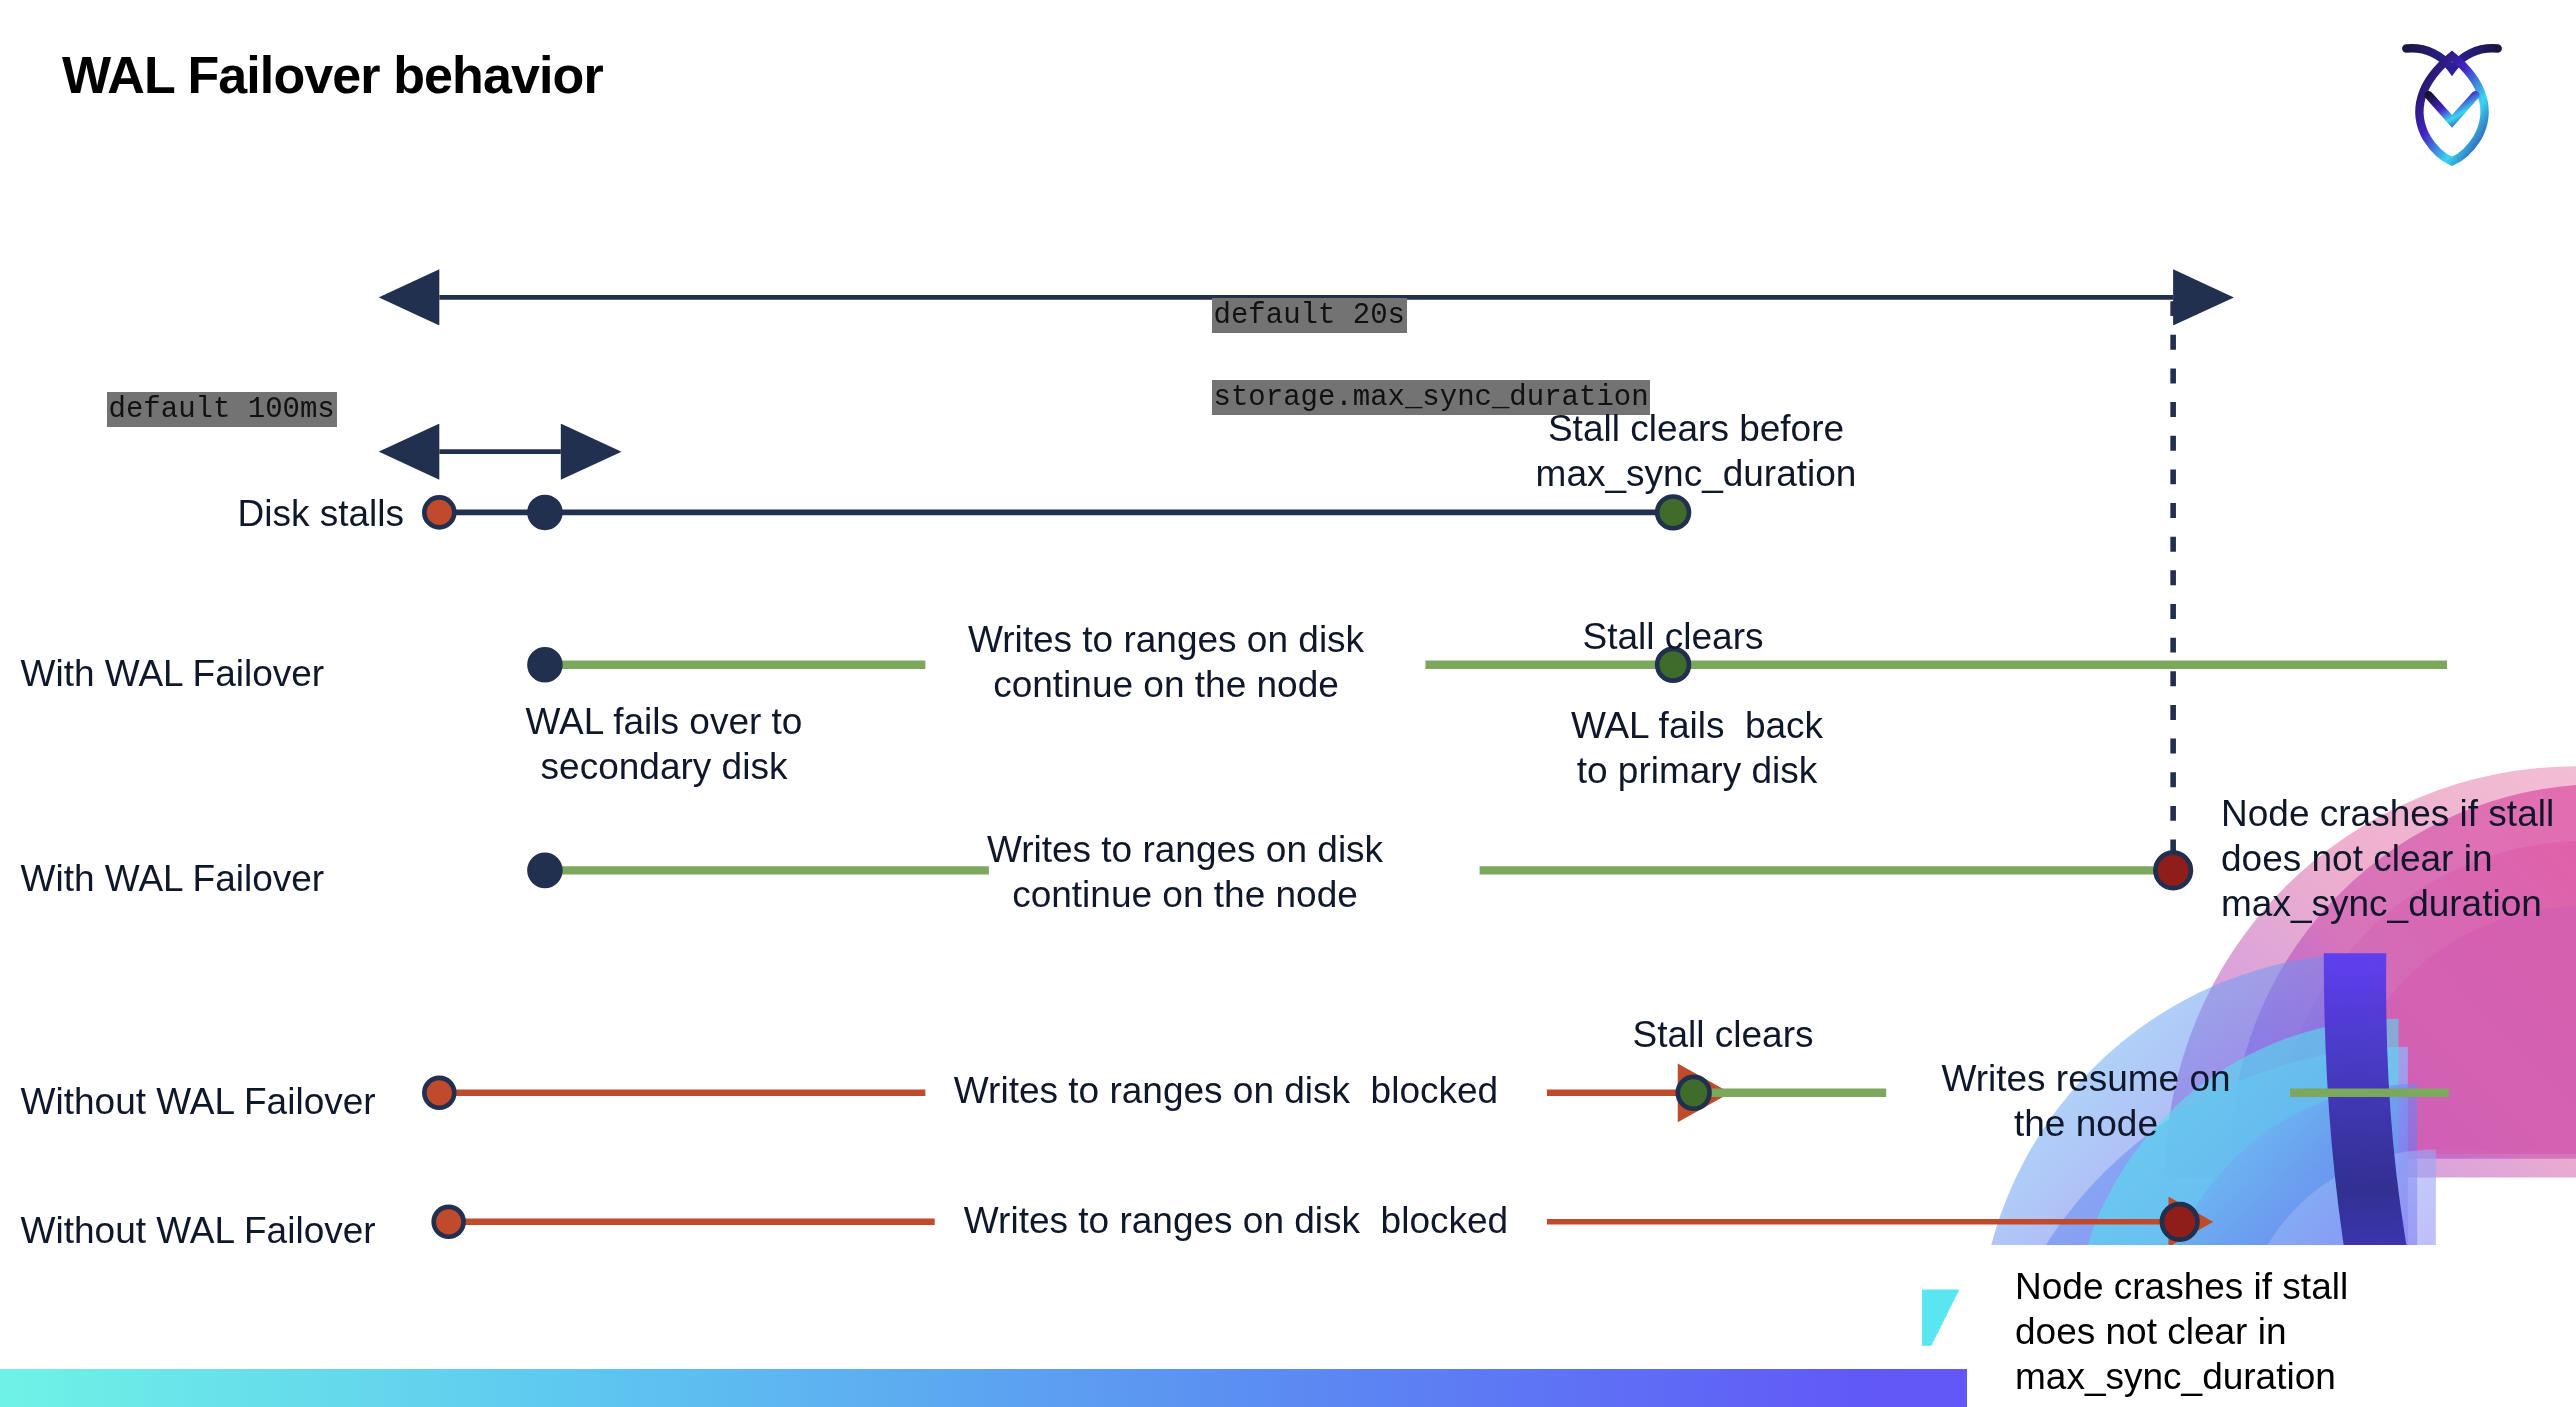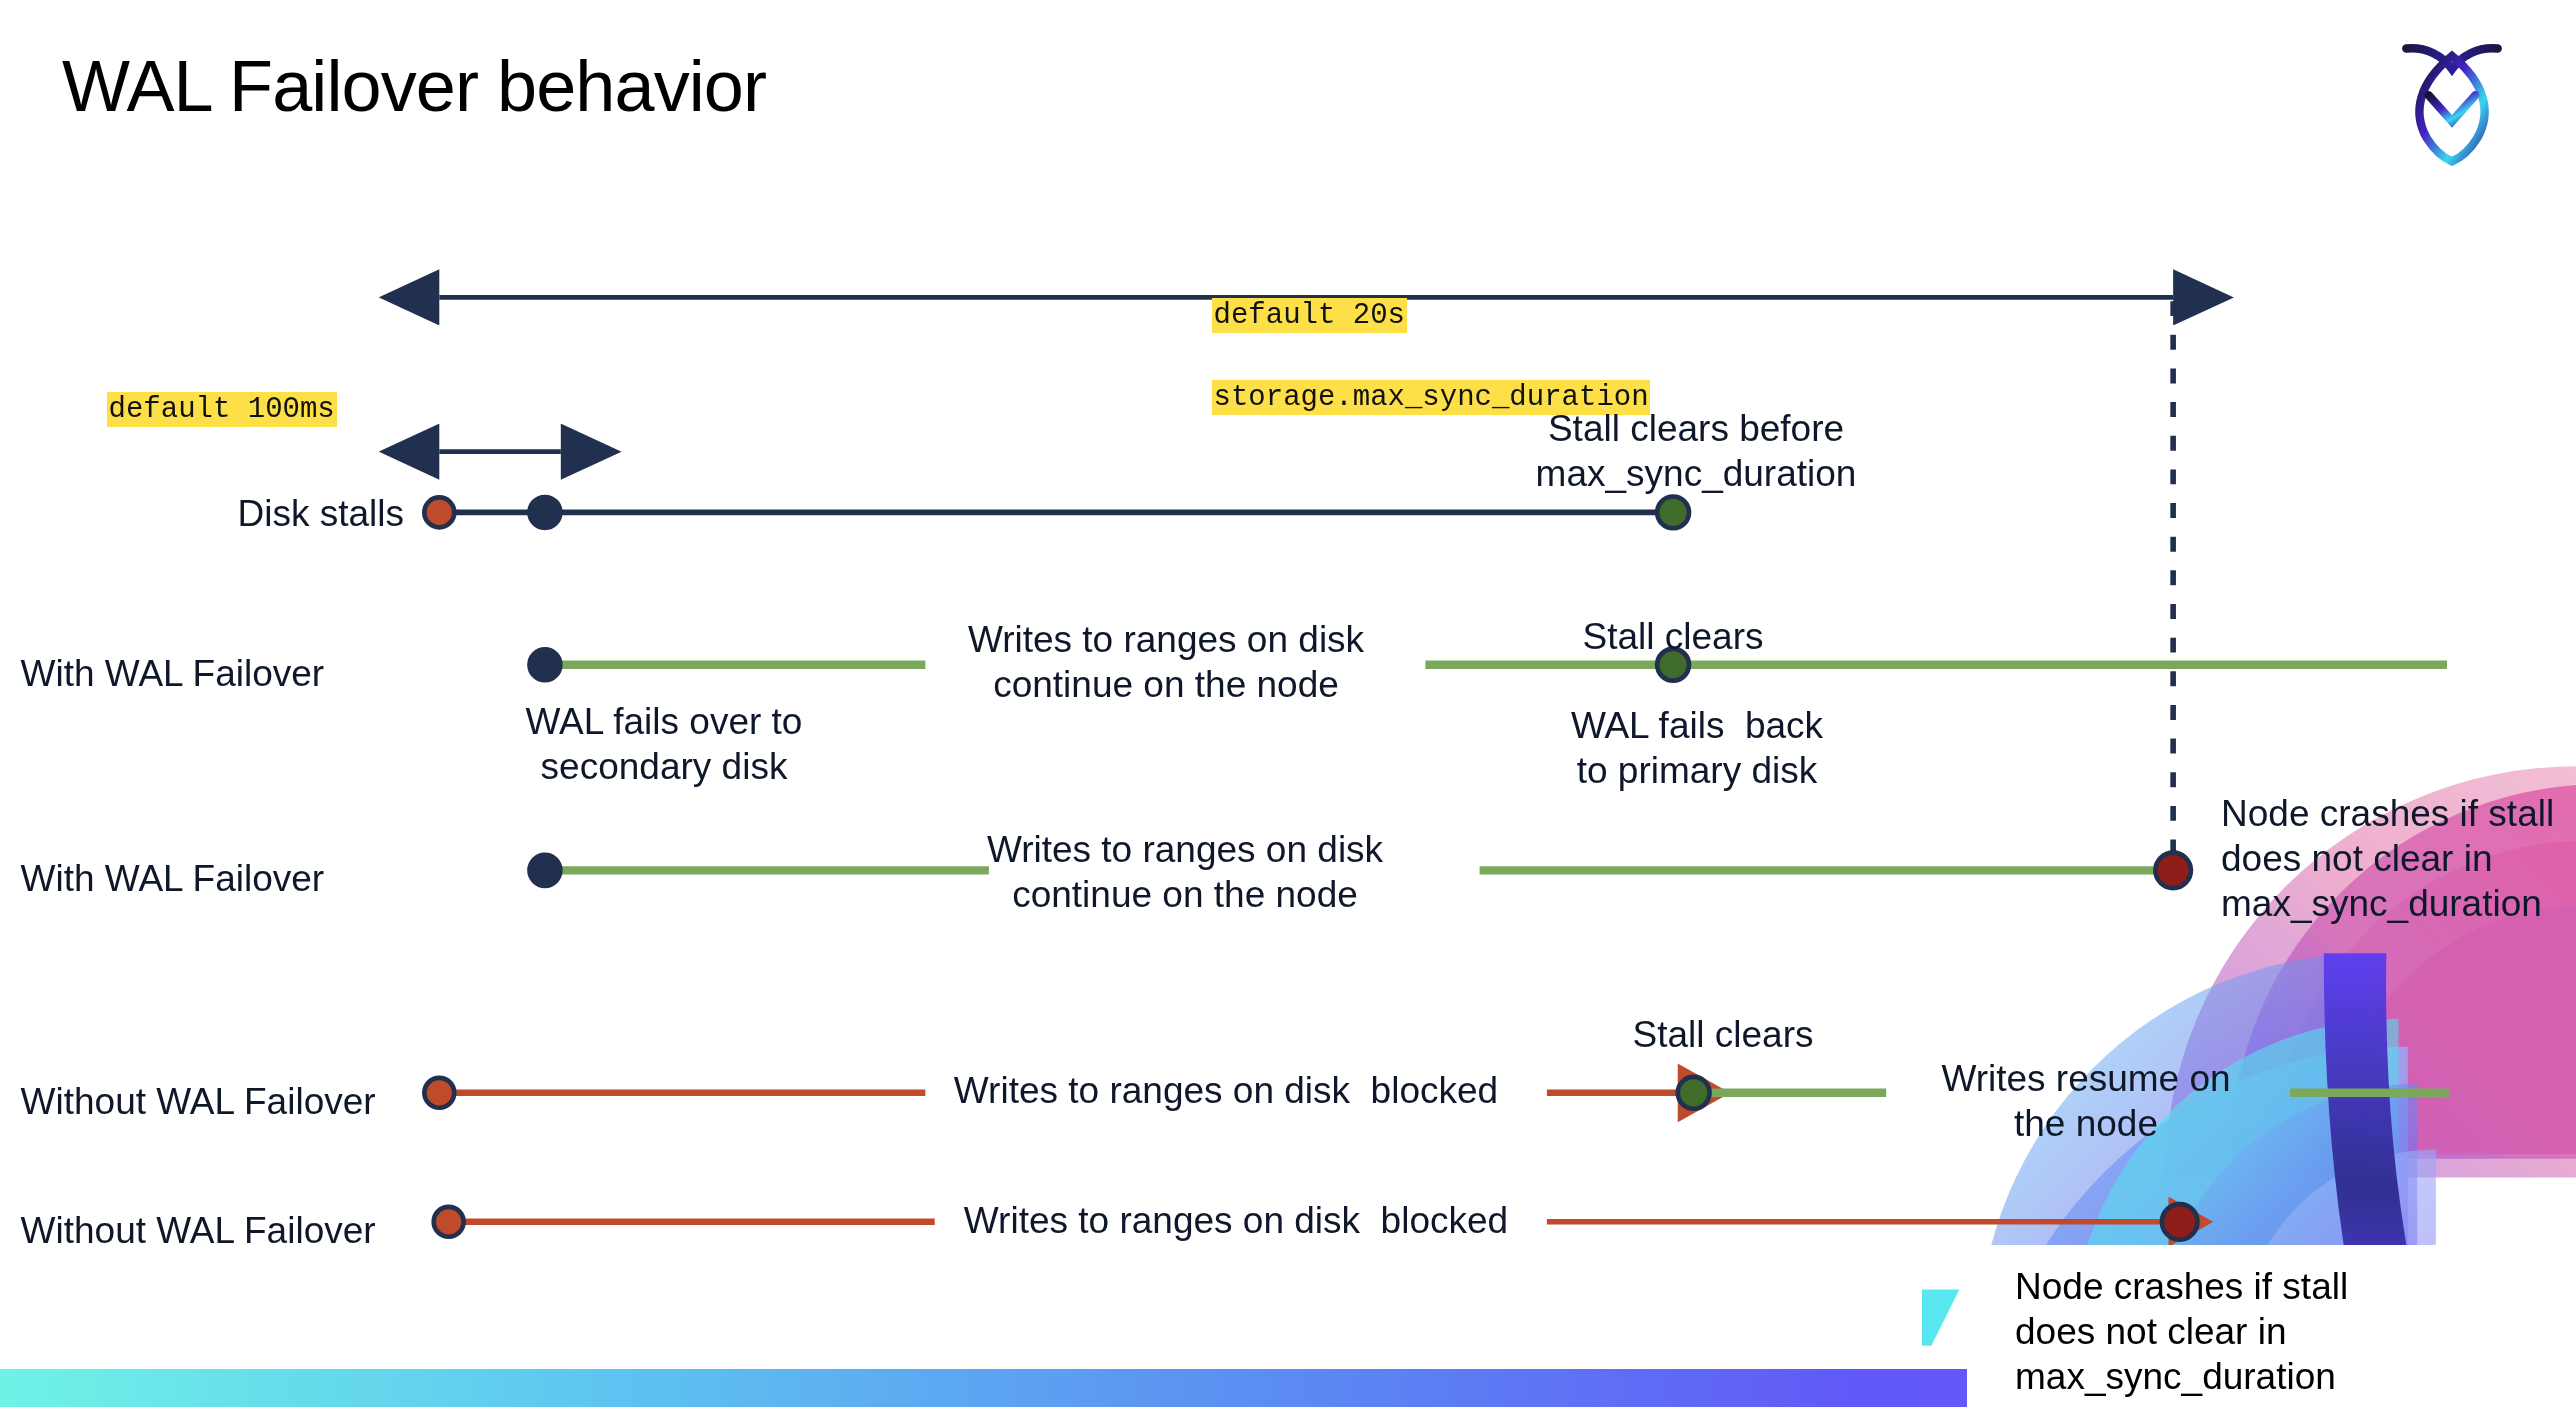--- a/index.html
+++ b/index.html
@@ -17,22 +17,22 @@
     height: 1408px;
     background: #ffffff;
     overflow: hidden;
   }
 
   
   #title {
     position: absolute;
     left: 62px;
     top: 45px;
-    font-size: 72px;
-    font-weight: normal;
+    font-size: 52px;
+    font-weight: bold;
     letter-spacing: -0.9px;
     color: #000000;
     white-space: nowrap;
   }
 
   
   #logo {
     position: absolute;
     left: 2391px;
     top: 28px;
@@ -82,21 +82,21 @@
 
   .mono {
     position: absolute;
     font-family: "Liberation Mono", "DejaVu Sans Mono", monospace;
     font-size: 29px;
     line-height: 41px;
     color: #111111;
     white-space: pre;
   }
   .mono span {
-    background: #fde047;
+    background: #737373;
     padding: 0.9px 1.9px;
   }
 
   
   #callout-box {
     position: absolute;
     left: 1967px;
     top: 1245px;
     width: 609px;
     height: 163px;

